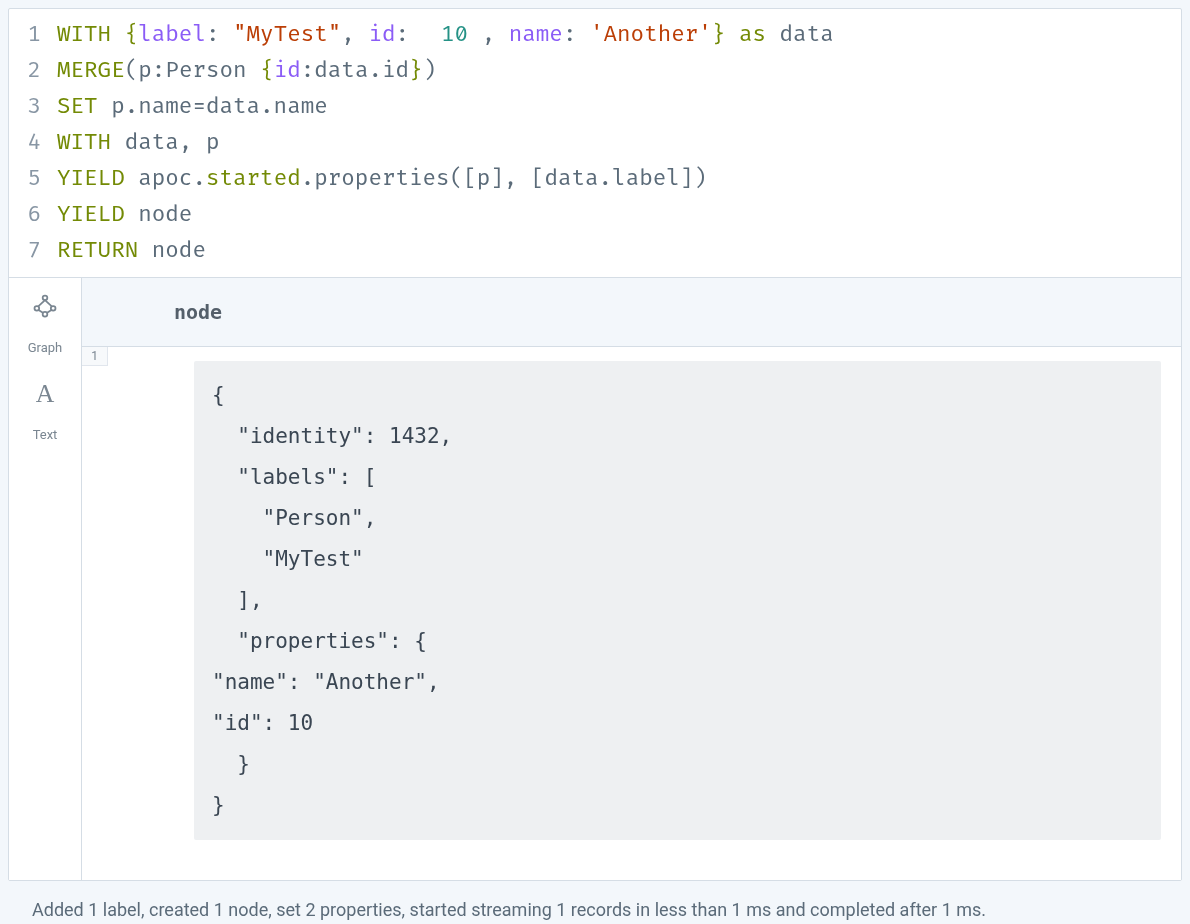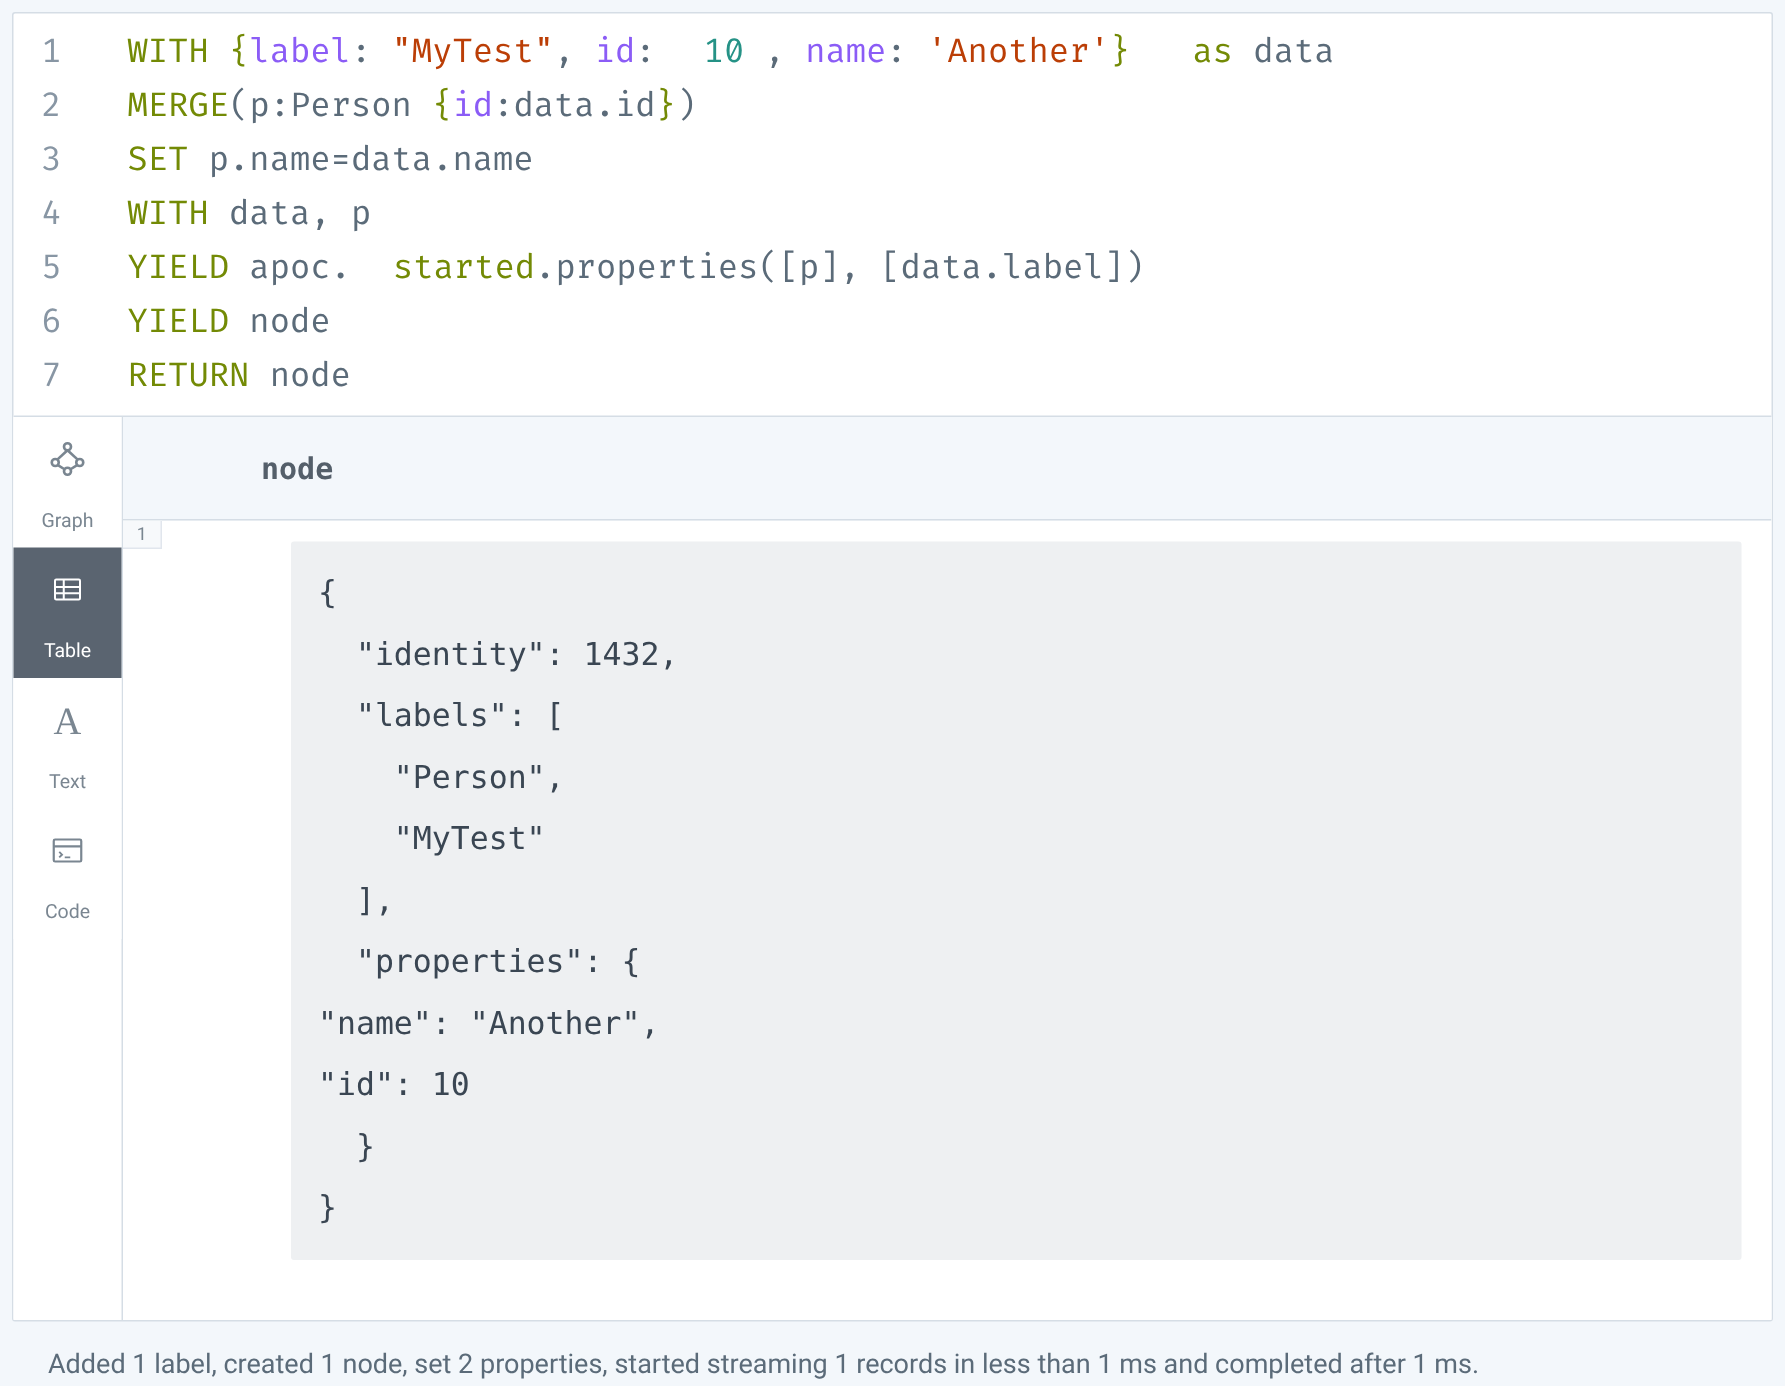--- a/index.html
+++ b/index.html
@@ -34,21 +34,21 @@
       width: 48px;
       text-align: right;
       padding-right: 16px;
       color: #8896a4;
       user-select: none;
       flex-shrink: 0;
     }
     .line-content {
       flex: 1;
     }
-    .tok-keyword { color: #738a05; margin-left: 28px; }
+    .tok-keyword { color: #738a05; }
     .tok-brace { color: #738a05; }
     .tok-prop { color: #8b5cf6; }
     .tok-string { color: #bb3e06; }
     .tok-number { color: #259286; margin-left: 32px; }
     .tok-punct { color: #5b6b79; }
     .tok-ident { color: #5b6b79; }
     .results-area {
       display: flex;
       background: #fff;
       border-top: 1px solid #d5dde5;
@@ -162,49 +162,27 @@
               <circle cx="19" cy="14" r="2"></circle>
               <circle cx="12" cy="19" r="2"></circle>
               <line x1="12" y1="7" x2="6" y2="12.5"></line>
               <line x1="12" y1="7" x2="18" y2="12.5"></line>
               <line x1="6.5" y1="15.5" x2="10.5" y2="18"></line>
               <line x1="17.5" y1="15.5" x2="13.5" y2="18"></line>
             </svg>
           </div>
           <div class="sidebar-tab-label">Graph</div>
         </div>
-        <div class="sidebar-tab active">
-          <div class="sidebar-tab-icon">
-            <svg viewBox="0 0 24 24" width="28" height="20" fill="none" stroke="currentColor" stroke-width="1.6">
-              <rect x="2" y="4" width="20" height="16" rx="1"></rect>
-              <line x1="2" y1="10" x2="22" y2="10"></line>
-              <line x1="2" y1="15" x2="22" y2="15"></line>
-              <line x1="9" y1="4" x2="9" y2="20"></line>
-            </svg>
-          </div>
-          <div class="sidebar-tab-label">Table</div>
-        </div>
         <div class="sidebar-tab">
           <div class="sidebar-tab-icon">
             <svg viewBox="0 0 24 24" width="28" height="28" fill="currentColor">
               <text x="4" y="20" font-size="22" font-family="serif">A</text>
             </svg>
           </div>
           <div class="sidebar-tab-label">Text</div>
-        </div>
-        <div class="sidebar-tab">
-          <div class="sidebar-tab-icon">
-            <svg viewBox="0 0 24 24" width="28" height="22" fill="none" stroke="currentColor" stroke-width="1.6">
-              <rect x="2" y="4" width="20" height="16" rx="1"></rect>
-              <line x1="2" y1="9" x2="22" y2="9"></line>
-              <polyline points="6,13 8,15 6,17" stroke-width="1.4"></polyline>
-              <line x1="10" y1="17" x2="14" y2="17" stroke-width="1.4"></line>
-            </svg>
-          </div>
-          <div class="sidebar-tab-label">Code</div>
         </div>
       </div>
     <div class="results-content">
       <div class="results-header">node</div>
       <div class="results-body">
         <div class="row-number-col">
           <div class="row-number">1</div>
         </div>
         <div class="result-cell">
           <div class="json-block" id="json-block">{

